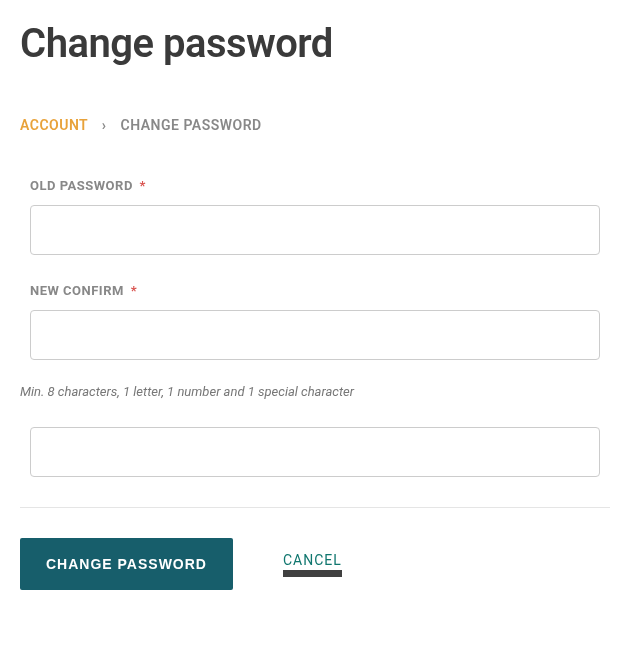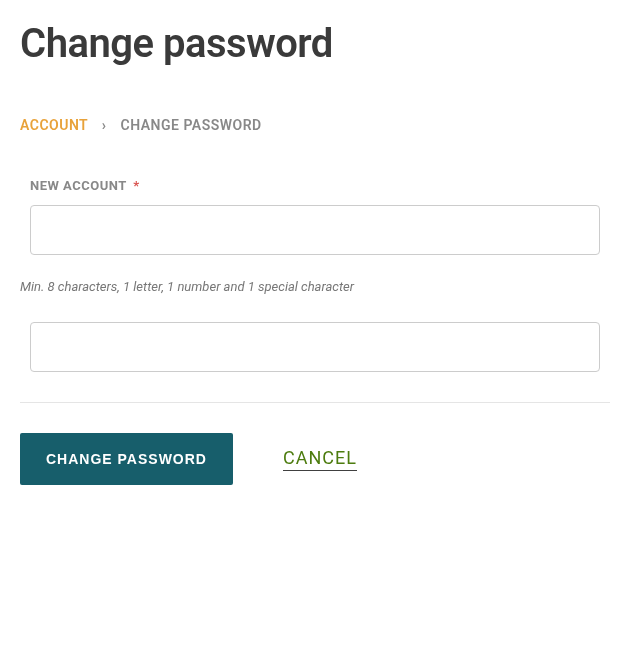--- a/index.html
+++ b/index.html
@@ -90,47 +90,54 @@
       padding: 18px 26px;
       font-size: 14px;
       font-weight: 700;
       letter-spacing: 1px;
       cursor: pointer;
       border-radius: 2px;
     }
     .btn-cancel {
       background: none;
       border: none;
-      color: #4d7c0f;
-      font-size: 18px;
+      color: #0f766e;
+      font-size: 14px;
       font-weight: 400;
       letter-spacing: 1px;
       cursor: pointer;
       text-decoration: none;
-      border-bottom: 1px solid #404040;
+      border-bottom: 7px solid #404040;
       padding-bottom: 2px;
     }
   </style>
 </head>
 <body>
 
 <h1 class="page-title">Change password</h1>
 
 <nav class="breadcrumb">
   <a href="#" class="breadcrumb-link">ACCOUNT</a>
   <span class="breadcrumb-sep">›</span>
   <span class="breadcrumb-current">CHANGE PASSWORD</span>
 </nav>
 
 <form>
 
+  <div class="form-group">
+    <label class="form-label">
+      <span>OLD PASSWORD</span>
+      <span class="required">*</span>
+    </label>
+    <input type="password" class="form-input" value="" style="">
+  </div>
 
   <div class="form-group">
     <label class="form-label">
-      <span>NEW ACCOUNT</span>
+      <span>NEW CONFIRM</span>
       <span class="required">*</span>
     </label>
     <input type="password" class="form-input" value="" style="">
     <div class="form-hint">Min. 8 characters, 1 letter, 1 number and 1 special character</div>
   </div>
 
   <div class="form-group">
     <input type="password" class="form-input" value="" style="">
   </div>
 

